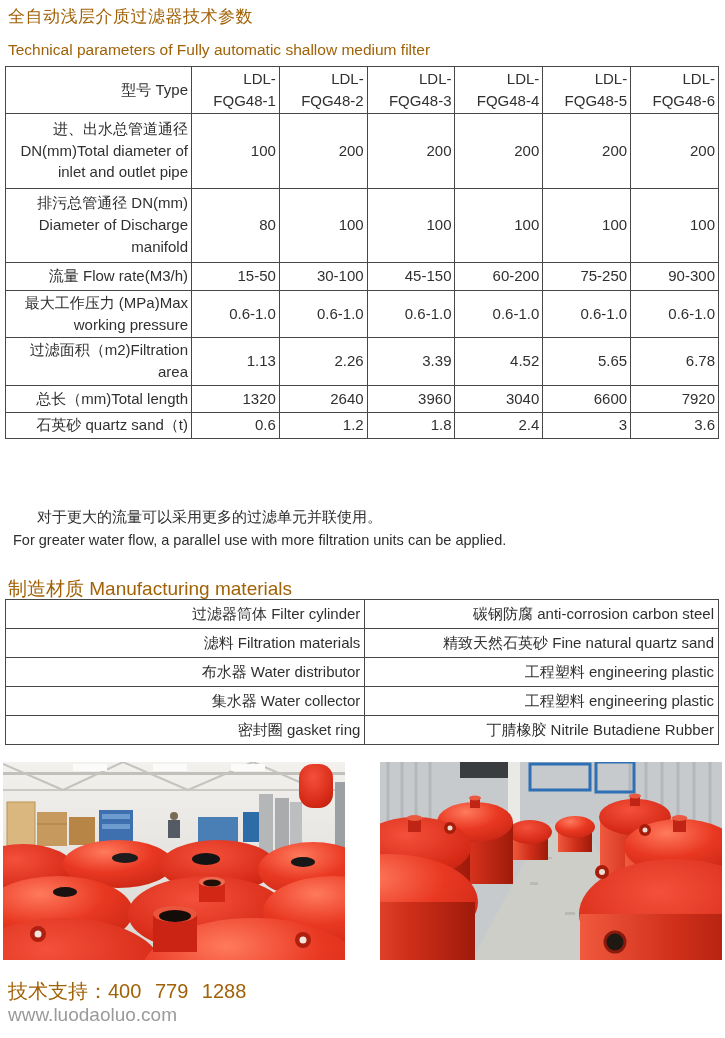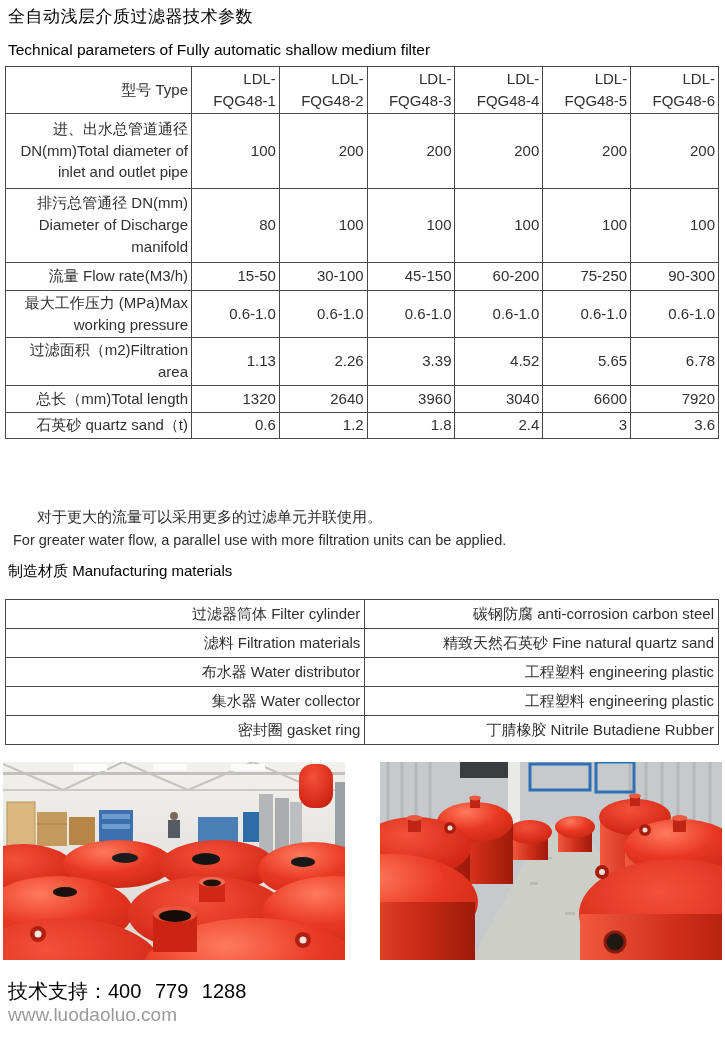--- a/index.html
+++ b/index.html
@@ -1,37 +1,37 @@
 <!DOCTYPE html>
 <html><head>
 <meta charset="utf-8">
 <style>
   html,body{margin:0;padding:0;background:#fff;}
   .page{position:relative;width:725px;height:1038px;background:#ffffff;
         font-family:"Liberation Sans",sans-serif;overflow:hidden;color:#303030;}
   .abs{position:absolute;}
-  .red{color:#000000;}
+  .red{color:#a16207;}
   .title{left:8px;top:5px;font-size:17px;letter-spacing:.5px;}
   .subtitle{left:8px;top:41px;font-size:15.5px;}
   table.spec{position:absolute;left:5px;top:66px;width:714px;border-collapse:collapse;
              table-layout:fixed;font-size:15px;text-align:right;color:#303030;}
   table.spec td{border:1px solid #474747;padding:1px 3px;line-height:1.45;overflow:hidden;}
   table.spec col.c0{width:186px;}
   table.spec tr:nth-child(1){height:45px;}
   table.spec tr:nth-child(2){height:75px;}
   table.spec tr:nth-child(3){height:74px;}
   table.spec tr:nth-child(4){height:28px;}
   table.spec tr:nth-child(5){height:47px;}
   table.spec tr:nth-child(6){height:48px;}
   table.spec tr:nth-child(7){height:27px;}
   table.spec tr:nth-child(8){height:26px;}
   table.spec tr:nth-child(9){height:53px;}
   .note-zh{left:30px;top:508px;font-size:15px;color:#2e2e2e;margin-left:7px;}
   .note-en{left:13px;top:532px;font-size:14.5px;color:#2e2e2e;}
-  .section-heading{left:8px;top:562px;font-size:15px;}
+  .section-heading{left:8px;top:576px;font-size:19px;}
   table.materials{position:absolute;left:5px;top:599px;width:714px;border-collapse:collapse;
                   table-layout:fixed;font-size:15px;text-align:right;color:#303030;}
   table.materials td{border:1px solid #474747;height:28px;padding:0 4px;}
   .photo{position:absolute;top:762px;width:342px;height:198px;overflow:hidden;}
   .photo svg{display:block;width:100%;height:100%;}
   .photo-left{left:3px;}
   .photo-right{left:380px;}
   .footer-support{left:8px;top:978px;font-size:20px;word-spacing:8px;}
   .footer-url{left:8px;top:1004px;font-size:19px;color:#9a9a9a;text-align:center;}
 </style>

